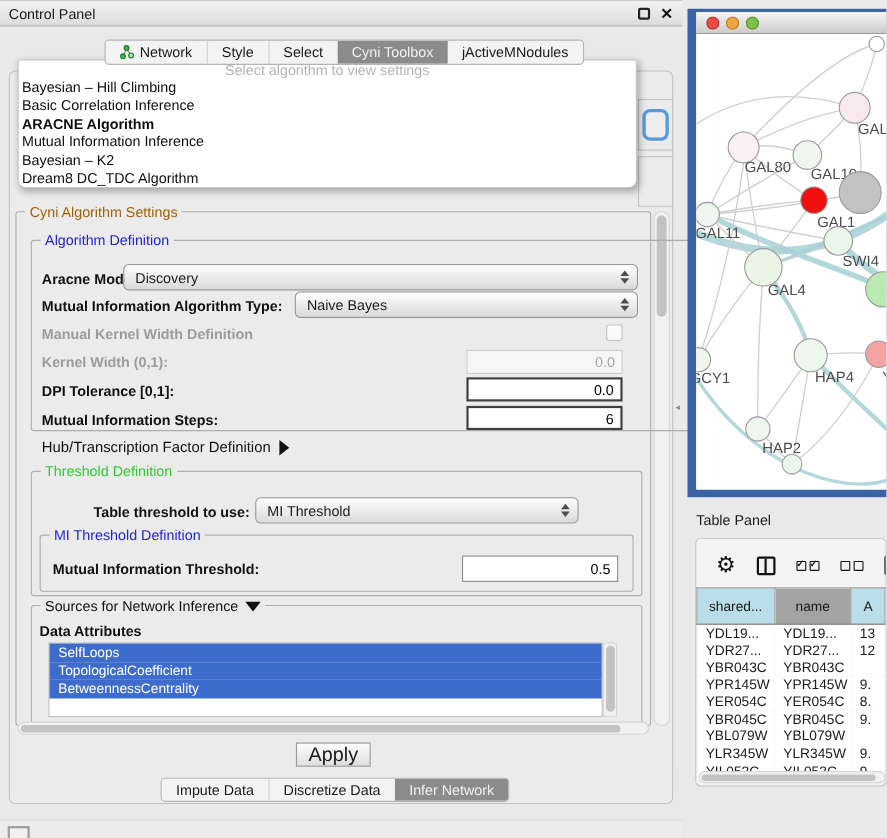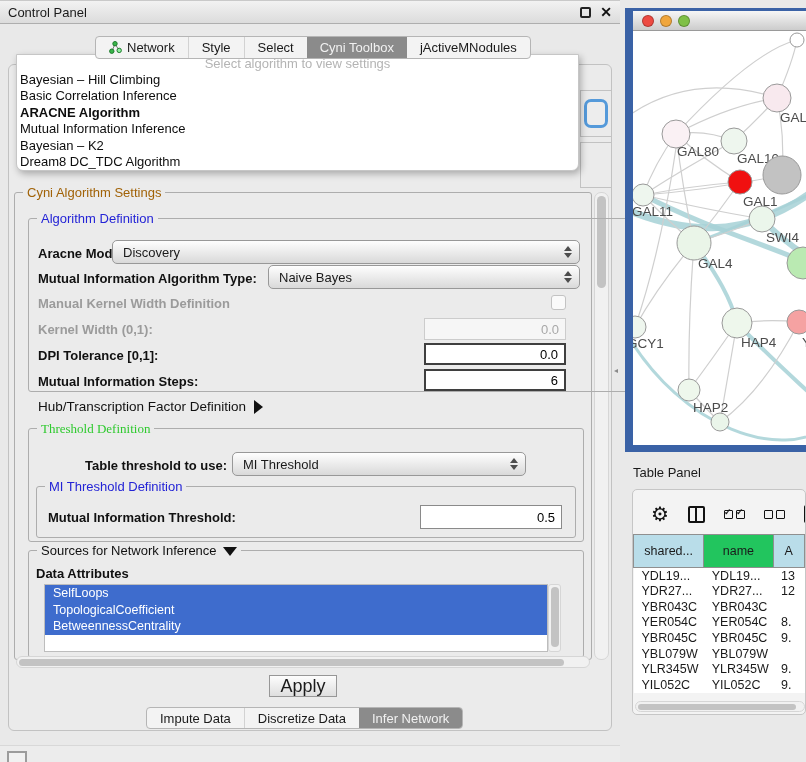--- a/index.html
+++ b/index.html
@@ -39,21 +39,21 @@
   #algo-placeholder { text-align:center; color:#b4b4b4; font-size:13px;
     line-height:17px; height:17px; }
   .algo-item { font-size:13px; line-height:16.4px; padding-left:3px; color:#0d0d0d; }
   .algo-item.sel { font-weight:bold; }
 
   
   .group { position:absolute; border:1px solid #adadad; border-radius:3px; }
   .legend { position:absolute; top:-8px; left:8px; background:#ebebeb;
     padding:0 4px; font-size:13px; line-height:15px; white-space:nowrap; }
   .legend.blue { color:#2323d6; }
-  .legend.green { color:#2fca2f;font-family:Liberation Serif, serif; }
+  .legend.green { color:#2fca2f; }
 
   .lbl { position:absolute; font-size:13px; font-weight:bold; color:#111;
     white-space:nowrap; }
   .lbl.dis { color:#9b9b9b; }
 
   .combo { position:absolute; height:24px; border:1px solid #989898; border-radius:5px;
     background:linear-gradient(#fefefe,#d9d9d9); display:flex; align-items:center;
     font-size:13px; padding-left:10px; }
   .combo .spin { margin-left:auto; margin-right:7px; display:flex;
     flex-direction:column; gap:2px; align-items:center; }
@@ -120,21 +120,21 @@
   .cb-s.chk:after { content:"✓"; position:absolute; left:-1px; top:-4px;
     font-size:9px; font-weight:bold; }
   .doc-part { width:14px; height:18px; border:2px solid #111; border-radius:2px; }
 
   table.tp { border-collapse:collapse; table-layout:fixed; font-size:12.5px; }
   table.tp th { height:33px; border:1px solid #8f8f8f; font-weight:normal;
     overflow:hidden; white-space:nowrap; }
   table.tp td { height:15.7px; padding:0 0 0 8px; overflow:hidden;
     white-space:nowrap; background:#fff; }
   .hdr-blue { background:#b9dde9; }
-  .hdr-gray { background:#22c55e;margin-top:20px; }
+  .hdr-gray { background:#a3a3a3;margin-top:20px; }
 
   .grip { font-size:8px; color:#8a8a8a; }
   #mini-icon { left:7px; top:751px; width:20px; height:14px;
     border:2px solid #9c9c9c; background:#f1f1f1; }
   #bottom-strip { left:0; top:745px; width:620px; height:17px; background:#ececec;
     border-top:1px solid #d8d8d8; }
   svg text { font-family:"Liberation Sans", sans-serif; }
 </style>
 </head>
 <body>
@@ -412,20 +412,25 @@
             <td>YDR27...</td>
             <td>YDR27...</td>
             <td>12</td>
           </tr>
           <tr>
             <td>YBR043C</td>
             <td>YBR043C</td>
             <td></td>
           </tr>
           <tr>
+            <td>YPR145W</td>
+            <td>YPR145W</td>
+            <td>9.</td>
+          </tr>
+          <tr>
             <td>YER054C</td>
             <td>YER054C</td>
             <td>8.</td>
           </tr>
           <tr>
             <td>YBR045C</td>
             <td>YBR045C</td>
             <td>9.</td>
           </tr>
           <tr>

